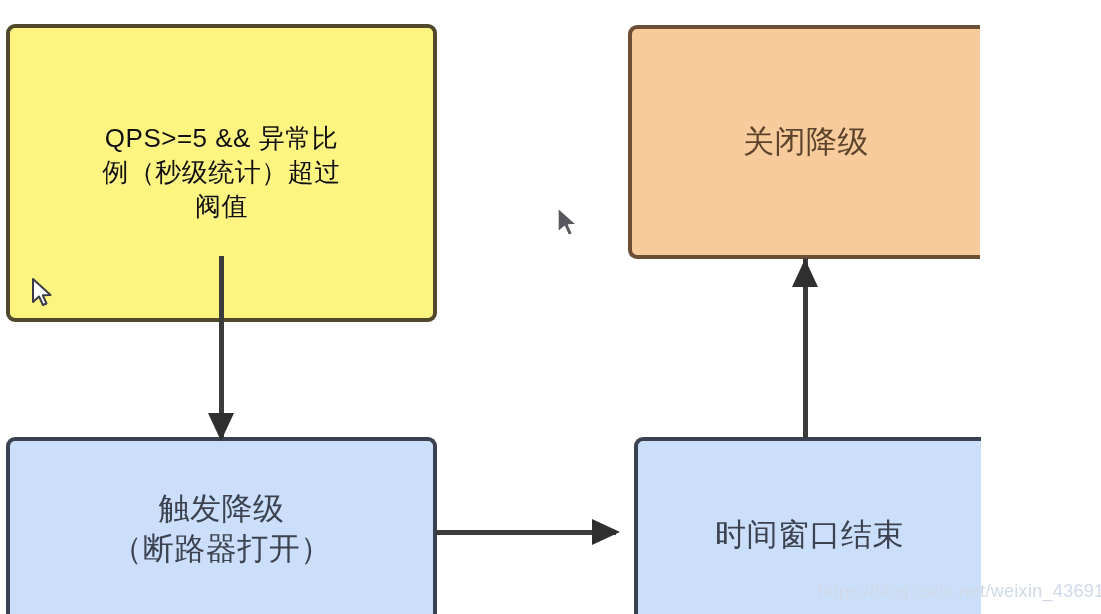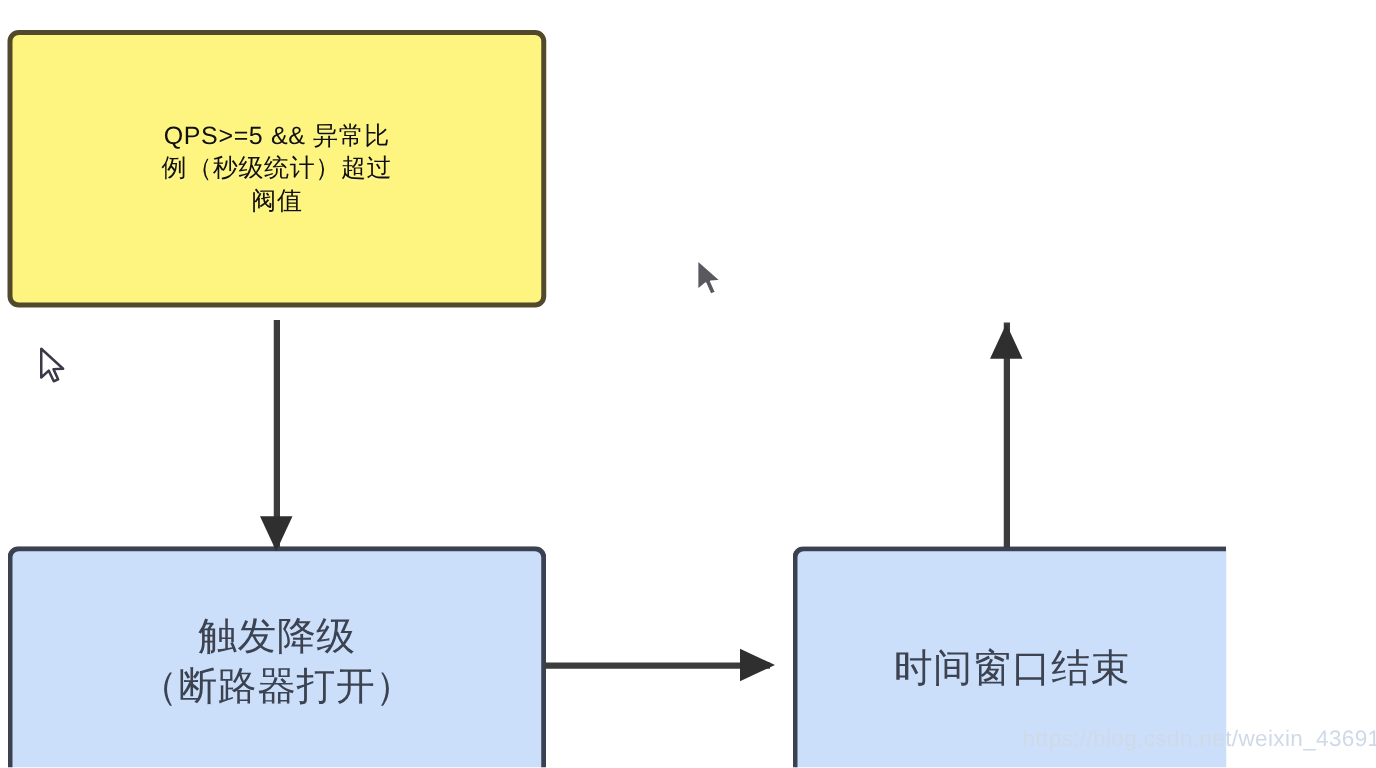--- a/index.html
+++ b/index.html
@@ -30,25 +30,25 @@
     line-height: 1.30;
     white-space: pre-line;
     letter-spacing: 0.5px;
   }
 
   
   .node--yellow {
     left: 6px;
     top: 24px;
     width: 431px;
-    height: 222px;
+    height: 298px;
     background: #fdf580;
     border: 4px solid #52492c;
     color: #121008;
-    font-size: 20px;
+    font-size: 26px;
     font-weight: 500;
     padding: 0 18px;
     text-shadow: 0 1px 0 rgba(255,255,255,0.25);
   }
 
   
   .node--orange {
     left: 628px;
     top: 25px;
     width: 352px;
@@ -163,20 +163,21 @@
 </style>
 </head>
 <body>
 
 <div id="canvas">
 
   <div class="node node--yellow">QPS&gt;=5 &amp;&amp; 异常比
 例（秒级统计）超过
 阀值</div>
 
+  <div class="node node--orange">关闭降级</div>
 
   <div class="node node--blue node--blue-left">触发降级
 （断路器打开）</div>
 
   <div class="node node--blue node--blue-right">时间窗口结束</div>
 
   <div class="edge edge--v-down"></div>
   <div class="arrowhead arrowhead--down"></div>
 
   <div class="edge edge--h-right"></div>

